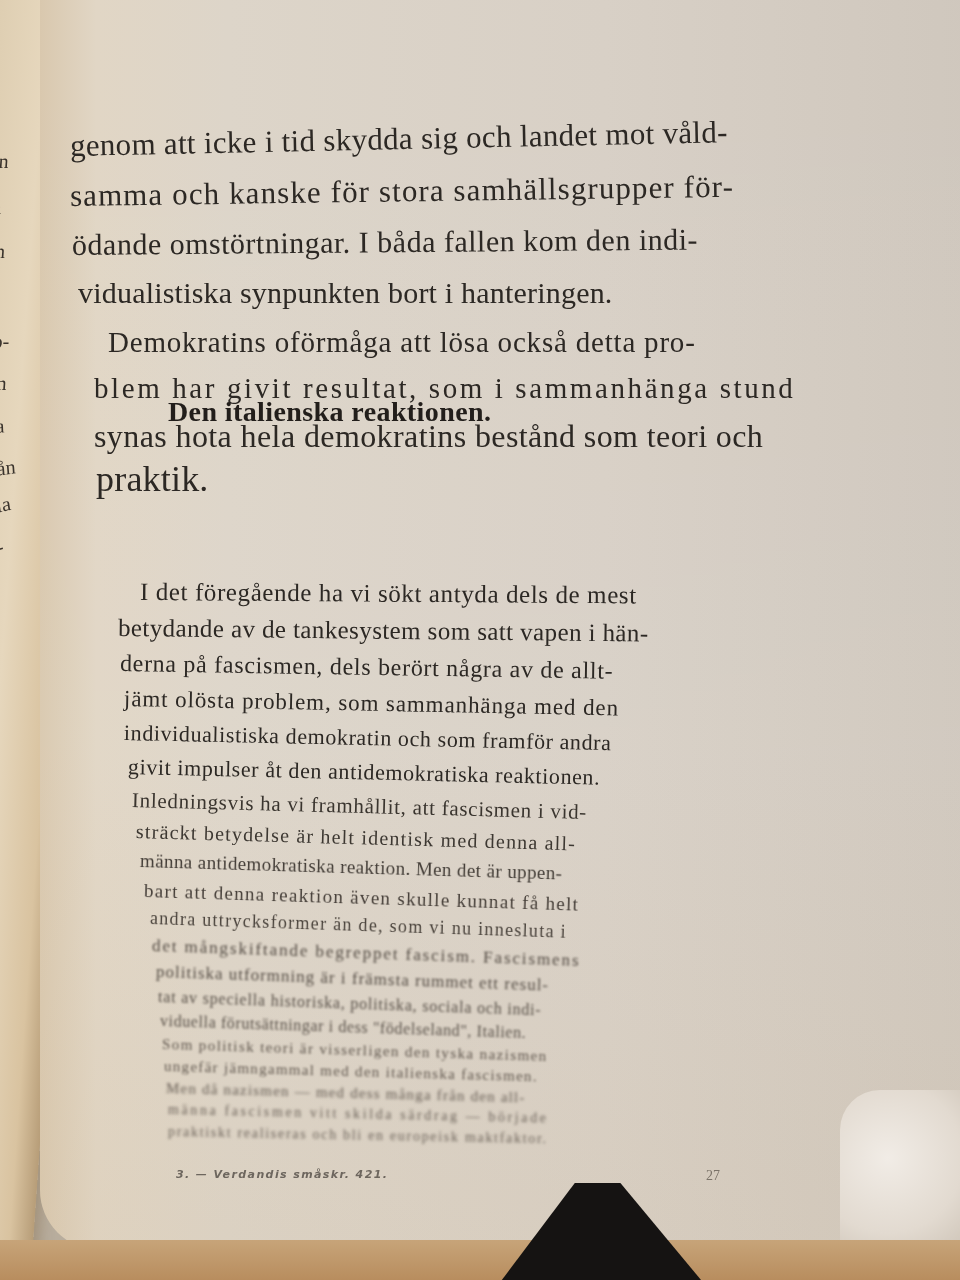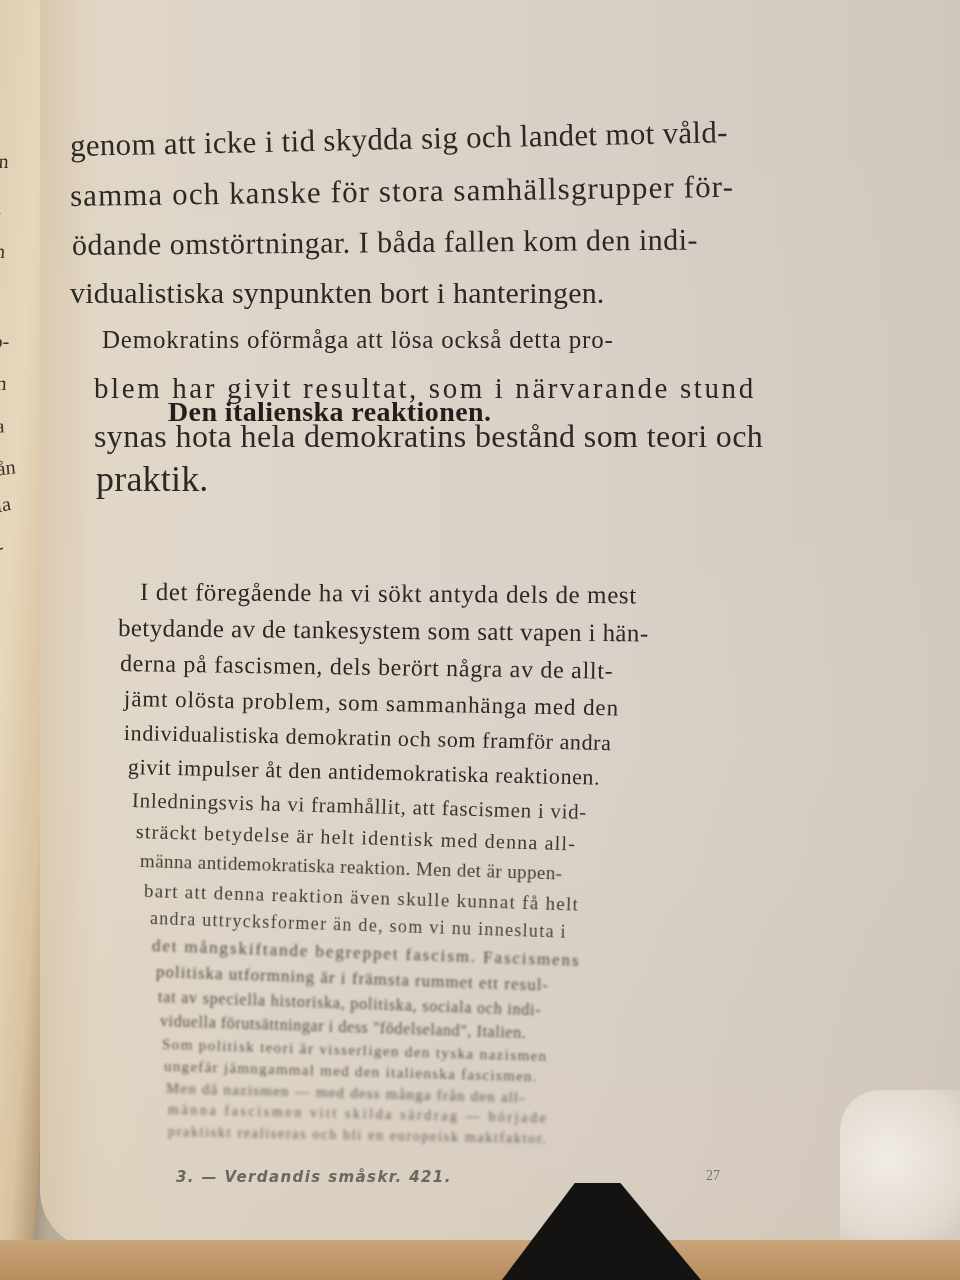--- a/index.html
+++ b/index.html
@@ -113,21 +113,21 @@
       font-size: 28px;
       color: #221e1b;
       letter-spacing: 0.4px;
     }
 
     .footer-sig {
       position: absolute;
       left: 176px;
       top: 1168px;
       font-family: "DejaVu Sans", sans-serif;
-      font-size: 15px;
+      font-size: 11px;
       font-style: italic;
       font-weight: bold;
       color: #6d665e;
       letter-spacing: 1.4px;
       filter: blur(0.7px);
     }
     .page-number {
       position: absolute;
       left: 706px;
       top: 1168px;
@@ -160,24 +160,24 @@
 <div class="page-right"></div>
 
 <div class="cloth"></div>
 <div class="table-strip"></div>
 
 <div class="text-block">
 
   <div class="para-line" style="left:0;top:0;font-size:31px;transform:rotate(-1.2deg);transform-origin:left center;letter-spacing:0.3px;">genom att icke i tid skydda sig och landet mot våld-</div>
   <div class="para-line" style="left:0;top:50px;font-size:31px;transform:rotate(-0.8deg);transform-origin:left center;letter-spacing:1.1px;">samma och kanske för stora samhällsgrupper för-</div>
   <div class="para-line" style="left:2px;top:100px;font-size:30px;transform:rotate(-0.5deg);transform-origin:left center;letter-spacing:0.5px;">ödande omstörtningar. I båda fallen kom den indi-</div>
-  <div class="para-line" style="left:0;top:148px;font-size:30px;letter-spacing:0.2px;">vidualistiska synpunkten bort i hanteringen.</div>
-
-  <div class="para-line" style="left:32px;top:198px;font-size:25px;letter-spacing:0.8px;text-align:right;">Demokratins oförmåga att lösa också detta pro-</div>
-  <div class="para-line" style="left:24px;top:244px;font-size:29px;letter-spacing:2.6px;">blem har givit resultat, som i närvarande stund</div>
+  <div class="para-line" style="left:8px;top:148px;font-size:30px;letter-spacing:0.2px;">vidualistiska synpunkten bort i hanteringen.</div>
+
+  <div class="para-line" style="left:38px;top:198px;font-size:29px;letter-spacing:0.8px;text-align:right;">Demokratins oförmåga att lösa också detta pro-</div>
+  <div class="para-line" style="left:24px;top:244px;font-size:29px;letter-spacing:2.6px;">blem har givit resultat, som i sammanhänga stund</div>
   <div class="para-line" style="left:24px;top:290px;font-size:32px;letter-spacing:0.4px;">synas hota hela demokratins bestånd som teori och</div>
   <div class="para-line" style="left:26px;top:330px;font-size:36px;">praktik.</div>
 </div>
 
 <div class="heading">Den italienska reaktionen.</div>
 
 <div class="text-block" style="top:0;left:0;">
   <div class="para-line" style="left:140px;top:578px;font-size:25px;letter-spacing:0.6px;transform:rotate(0.4deg);transform-origin:left center;">I det föregående ha vi sökt antyda dels de mest</div>
   <div class="para-line" style="left:118px;top:614px;font-size:25px;letter-spacing:0.4px;transform:rotate(0.6deg);transform-origin:left center;">betydande av de tankesystem som satt vapen i hän-</div>
   <div class="para-line" style="left:120px;top:650px;font-size:24px;letter-spacing:0.7px;transform:rotate(0.9deg);transform-origin:left center;">derna på fascismen, dels berört några av de allt-</div>

